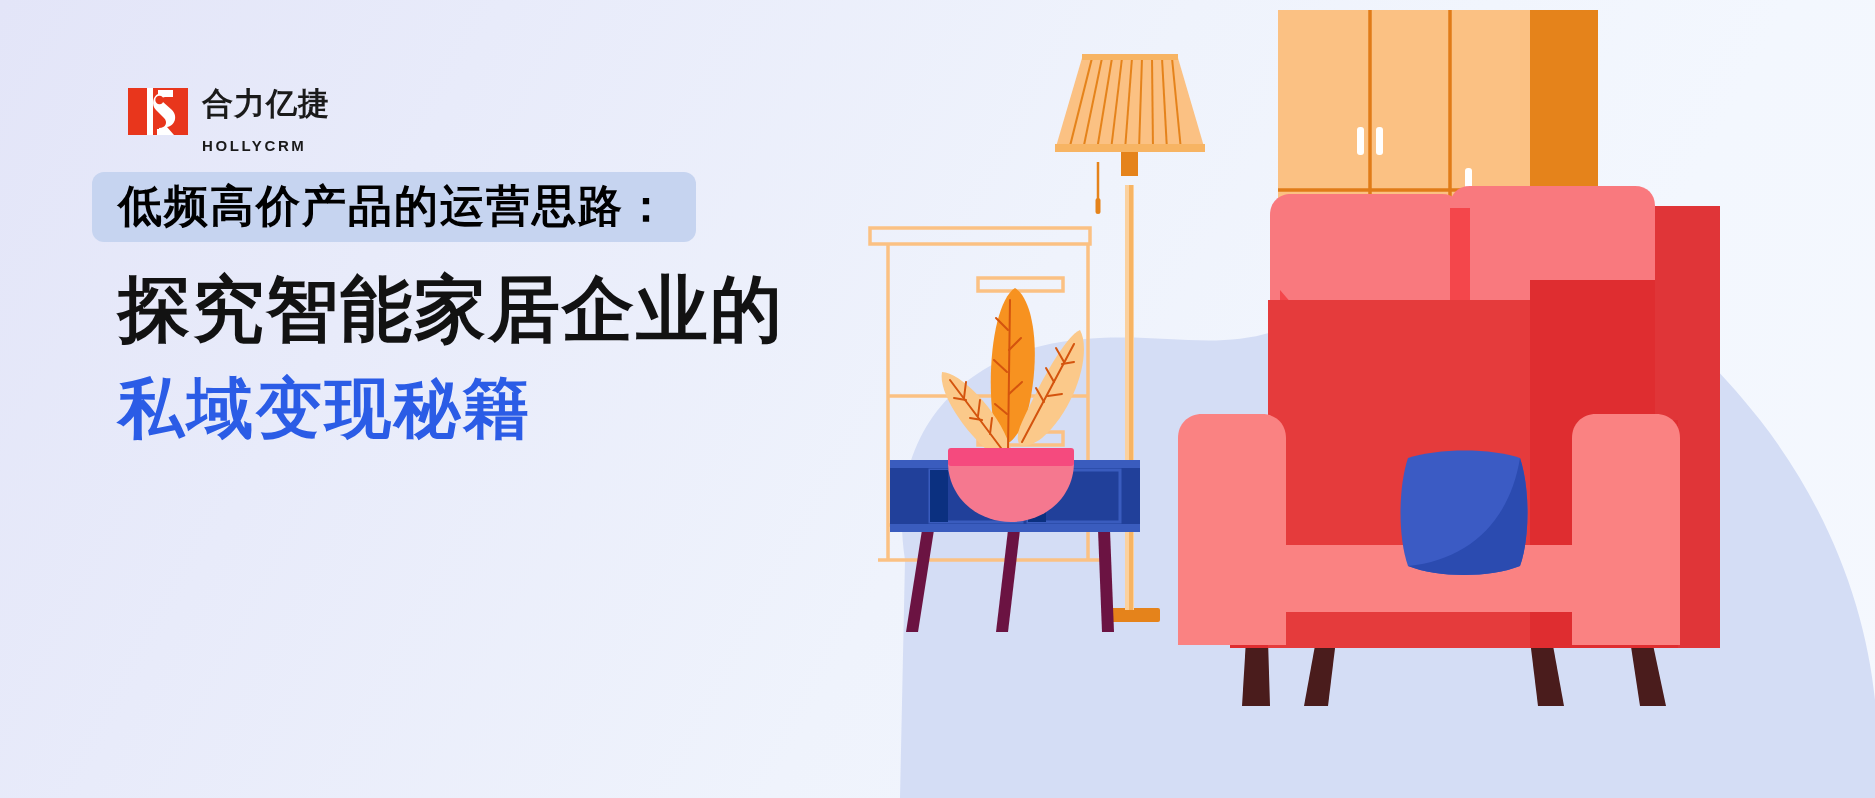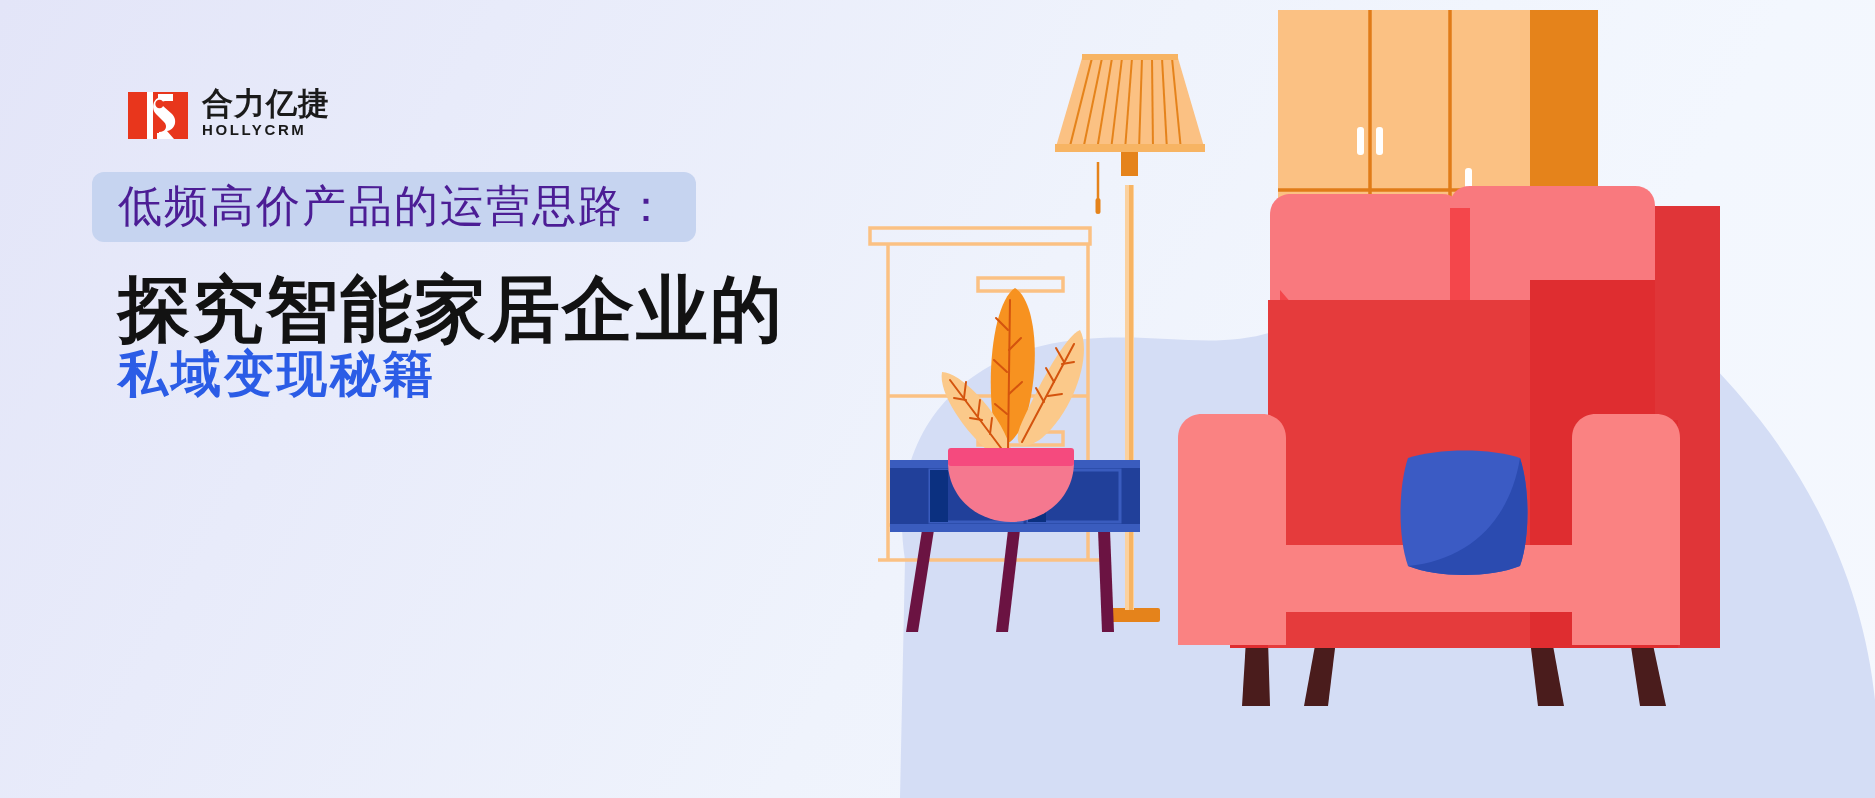--- a/index.html
+++ b/index.html
@@ -12,61 +12,61 @@
     background:linear-gradient(118deg,#E3E5F8 0%,#E8EBFA 22%,#EFF3FC 52%,#F3F7FE 78%,#F5F8FE 100%);
     overflow:hidden;
   }
 
   
   #bg-blob { position:absolute; inset:0; width:1875px; height:798px; }
 
   
   #logo-block {
     position:absolute; left:128px; top:88px;
-    display:flex; align-items:flex-end; gap:14px;
+    display:flex; align-items:flex-start; gap:14px;
   }
   #logo-mark {
     position:relative; width:60px; height:47px;
     background:#E8361C; flex:none;
   }
   #logo-mark svg { position:absolute; left:0; top:0; }
   #logo-words { display:flex; flex-direction:column; justify-content:center; }
   #logo-cn {
     font-size:31px; font-weight:bold; color:#1A1A1A;
     letter-spacing:1px; line-height:1.02;
     font-family:"DejaVu Sans","Liberation Sans",sans-serif;
   }
   #logo-en {
     font-size:15px; font-weight:bold; color:#1A1A1A;
-    letter-spacing:2.6px; line-height:1.25; margin-top:1px;
+    letter-spacing:2.6px; line-height:1.25; margin-top:17px;
   }
 
   
   #headline { position:absolute; left:92px; top:172px; }
 
   #line1-wrap {
     display:inline-block;
     background:#C6D4F0;
     border-radius:12px;
     padding:12px 26px 14px 26px;
   }
   #line1 {
-    font-size:44px; font-weight:normal; color:#4c1d95;
+    font-size:44px; font-weight:bold; color:#000000;
     letter-spacing:2px; line-height:1.0; white-space:nowrap;
     font-family:"DejaVu Sans","Liberation Sans",sans-serif;
   }
   #line2 {
     margin-top:30px; margin-left:26px;
     font-size:72px; font-weight:bold; color:#121212;
     letter-spacing:2px; line-height:1.05; white-space:nowrap;
     font-family:"DejaVu Sans","Liberation Sans",sans-serif;
   }
   #line3 {
-    margin-left:26px;
-    font-size:50px; font-weight:bold; color:#2B5CE6;
+    margin-top:26px; margin-left:26px;
+    font-size:66px; font-weight:bold; color:#2B5CE6;
     letter-spacing:3px; line-height:1.05; white-space:nowrap;
     font-family:"DejaVu Sans","Liberation Sans",sans-serif;
   }
 
   
   #illustration {
     position:absolute; left:830px; top:0;
     width:1045px; height:798px;
   }
 </style>

